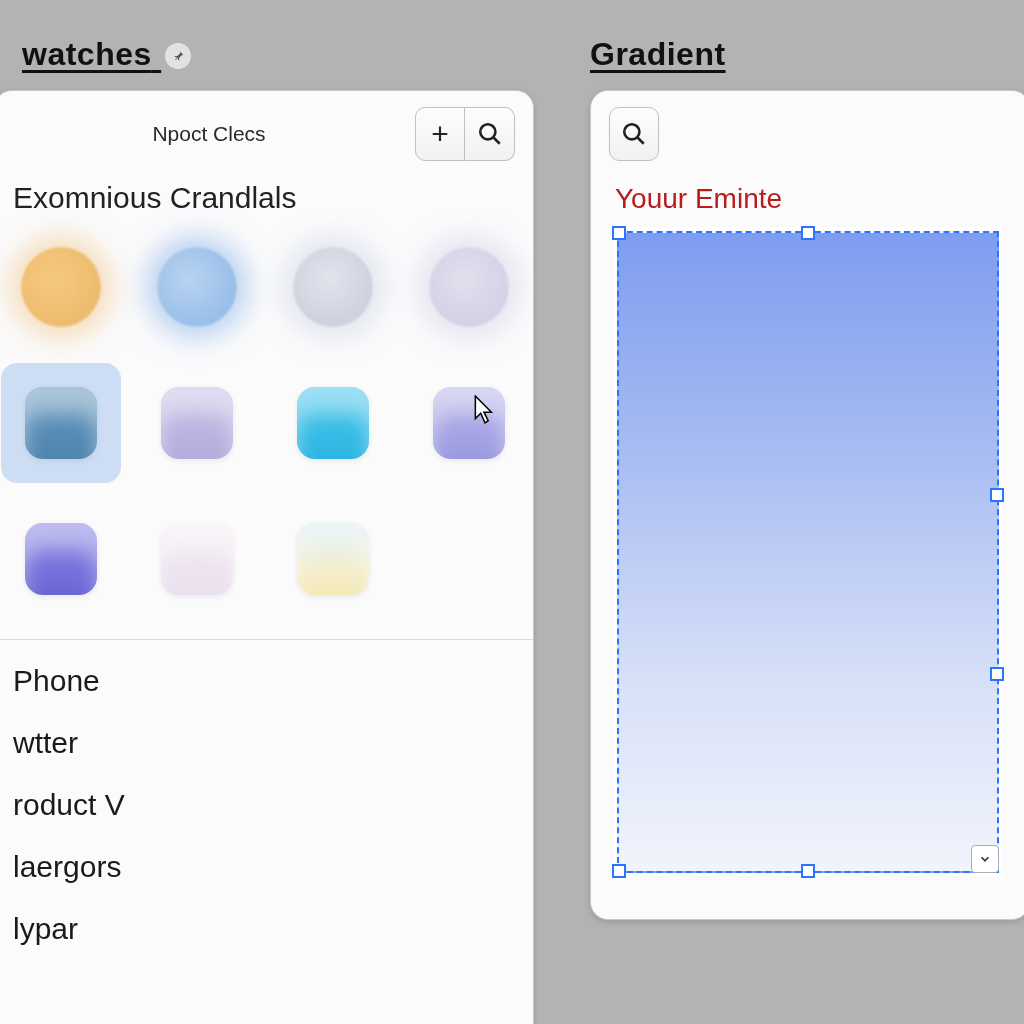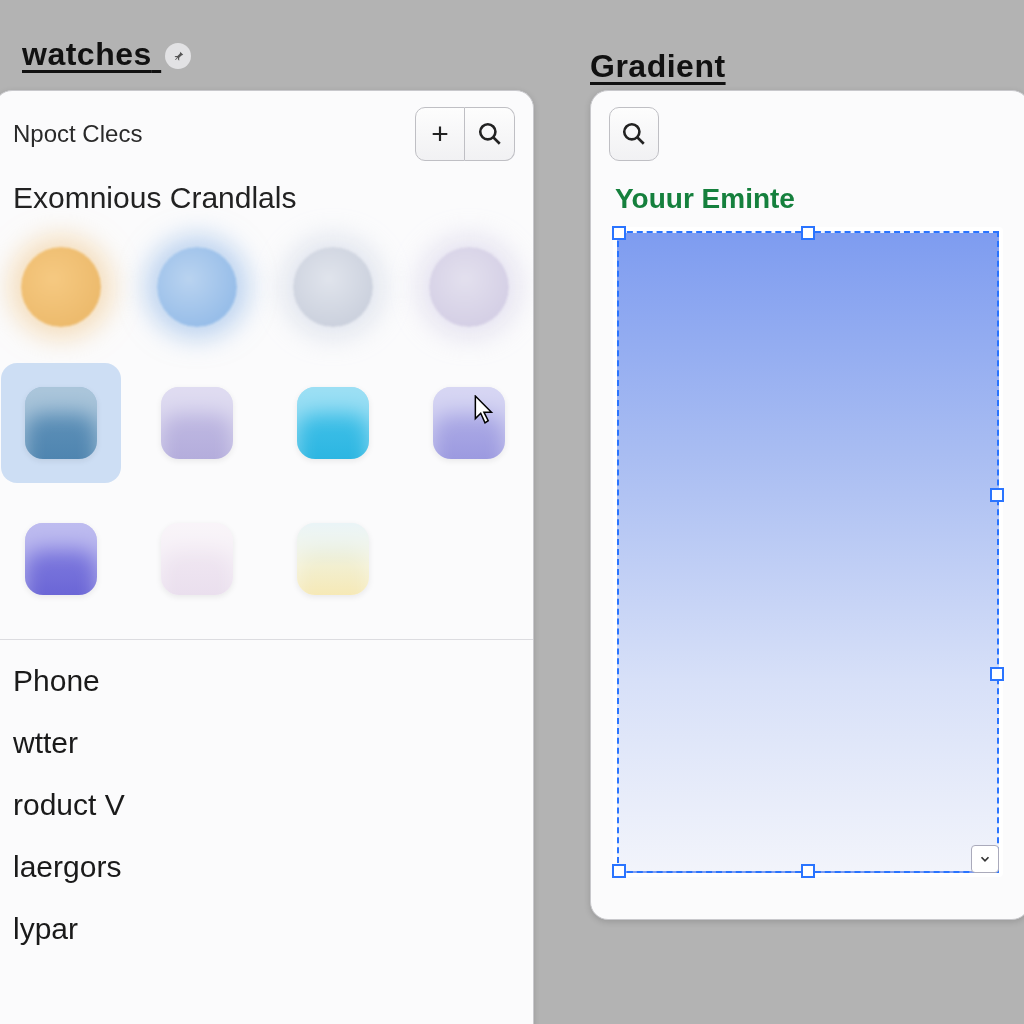--- a/index.html
+++ b/index.html
@@ -17,21 +17,21 @@
     position: absolute;
     font-size: 32px;
     font-weight: 700;
     letter-spacing: 0.5px;
     color: #111;
     text-decoration: underline;
     text-underline-offset: 5px;
     text-decoration-thickness: 3px;
   }
   .tab-swatches { left: 0px; top: 36px; margin-left: 22px; }
-  .tab-gradient { left: 590px; top: 48px; }
+  .tab-gradient { left: 590px; top: 36px; }
   .pin-badge {
     display: inline-flex;
     align-items: center; justify-content: center;
     width: 26px; height: 26px;
     background: #e2e2e4;
     border-radius: 50%;
     vertical-align: 2px;
     margin-left: 4px;
   }
 
@@ -51,23 +51,24 @@
 
   
   .panel-header {
     display: flex;
     align-items: center;
     gap: 10px;
     padding: 16px 18px 10px 18px;
   }
   .panel-header .title {
     flex: 1;
-    font-size: 24px;
+    font-size: 21px;
     font-weight: 400;
     color: #2a2a2a;
+    text-align: center;
   }
   .icon-btn {
     width: 50px; height: 54px;
     border: 1px solid #bfbfc4;
     border-radius: 10px;
     background: linear-gradient(#fdfdfd,#f1f1f3);
     display: flex; align-items: center; justify-content: center;
     font-size: 30px;
     color: #222;
     cursor: pointer;
@@ -120,21 +121,21 @@
   .cat-item {
     font-size: 30px;
     padding: 14px 18px;
     color: #1a1a1a;
     cursor: pointer;
   }
 
   
   .preview-wrap { padding: 8px 22px 18px 22px; position: relative; flex: 1; }
   .preview-label {
-    font-size: 28px; font-weight: 700; color: #15803d;
+    font-size: 28px; font-weight: 400; color: #b91c1c;
     margin: 4px 0 12px 2px;
   }
   .canvas {
     position: relative;
     width: 390px;
     height: 650px;
     background: #fff;
     border-radius: 4px;
   }
   .sel-rect {

